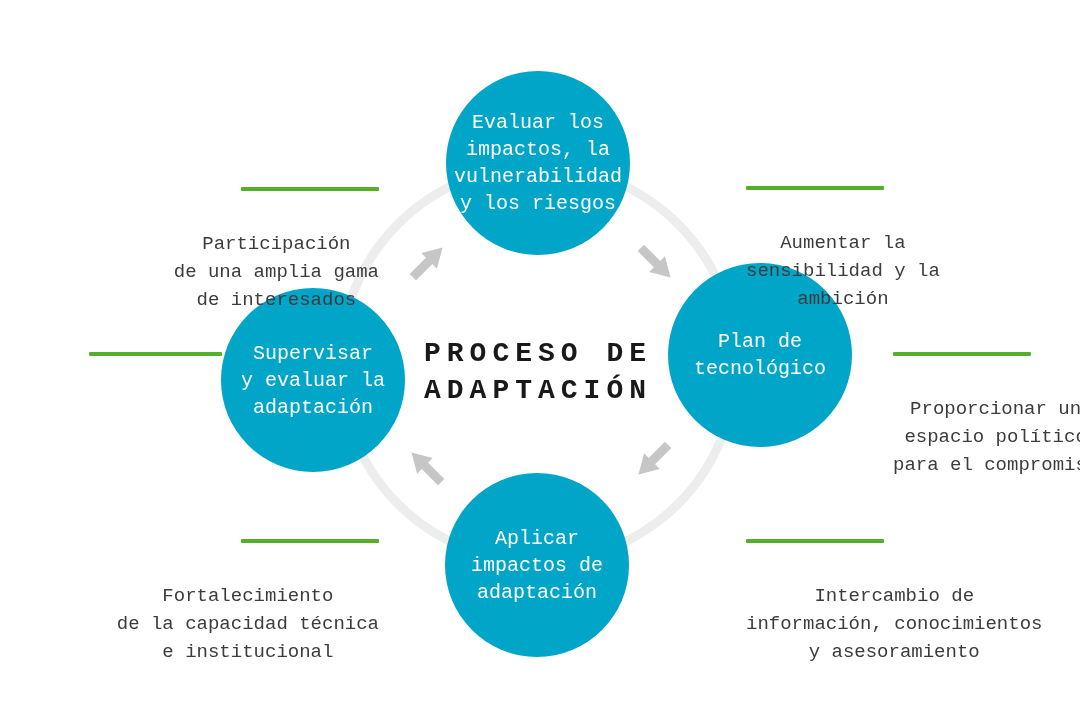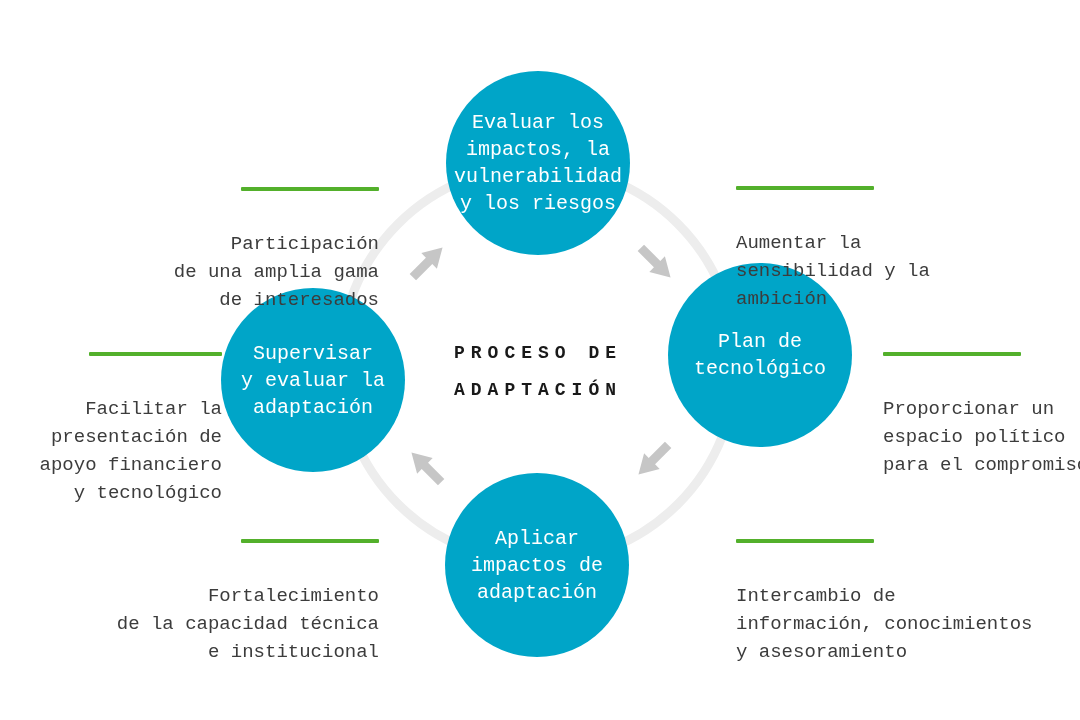--- a/index.html
+++ b/index.html
@@ -36,21 +36,21 @@
   .node-top    { left: 446px; top: 71px;  }
   .node-right  { left: 668px; top: 263px; }
   .node-bottom { left: 445px; top: 473px; }
   .node-left   { left: 221px; top: 288px; }
 
   .center-title {
     position: absolute;
     left: 538px; top: 335px;
     transform: translateX(-50%);
     color: #191919;
-    font-size: 18px;
+    font-size: 28px;
     font-weight: 700;
     letter-spacing: 6px;
     line-height: 37px;
     text-align: right;
     white-space: pre-line;
   }
 
   .lbl {
     position: absolute;
     color: #3c3c3c;
@@ -58,23 +58,23 @@
     line-height: 28px;
     white-space: pre-line;
   }
   .lbl .bar {
     height: 4px;
     width: 138px;
     background: #53b02b;
     border-radius: 1px;
     margin-bottom: 11px;
   }
-  .lbl.align-right { text-align: right; }
+  .lbl.align-right { text-align: center; }
   .lbl.align-right .bar { margin-left: auto; }
-  .lbl.align-left { text-align: left; }
+  .lbl.align-left { text-align: center; margin-left: 10px; }
 
   .lbl-top-left     { right: 733px; top: 159px; }
   .lbl-top-right    { left: 736px;  top: 158px; }
   .lbl-right        { left: 883px;  top: 324px; }
   .lbl-bottom-right { left: 736px;  top: 511px; }
   .lbl-bottom-left  { right: 733px; top: 511px; }
   .lbl-left         { right: 890px; top: 324px; }
   .lbl-left .bar    { width: 133px; }
 </style>
 </head>
@@ -146,19 +146,15 @@
 
   <div class="lbl align-right lbl-bottom-left">
     <div class="bar"></div>
     <div>Fortalecimiento
 de la capacidad técnica
 e institucional</div>
   </div>
 
   <div class="lbl align-right lbl-left">
     <div class="bar"></div>
-    <div>Facilitar la
-presentación de
-apoyo financiero
-y tecnológico</div>
   </div>
 
 </div>
 
 </body></html>

